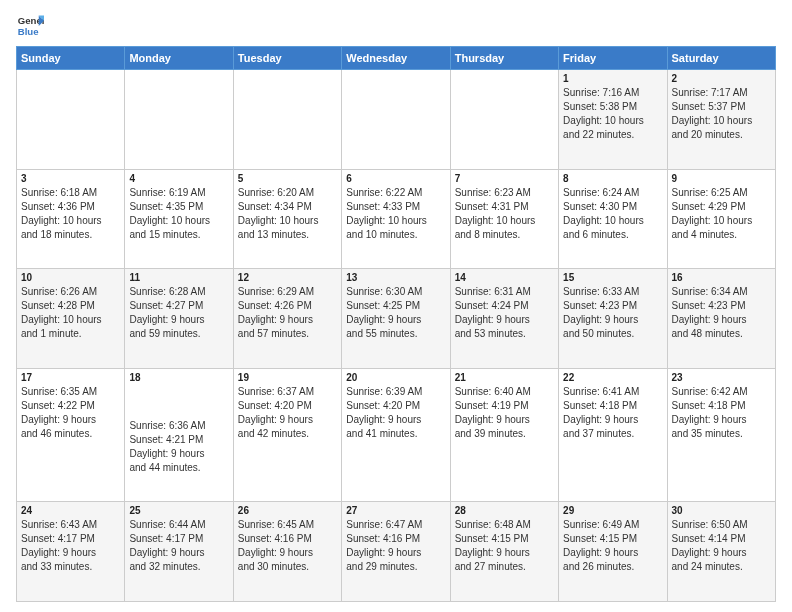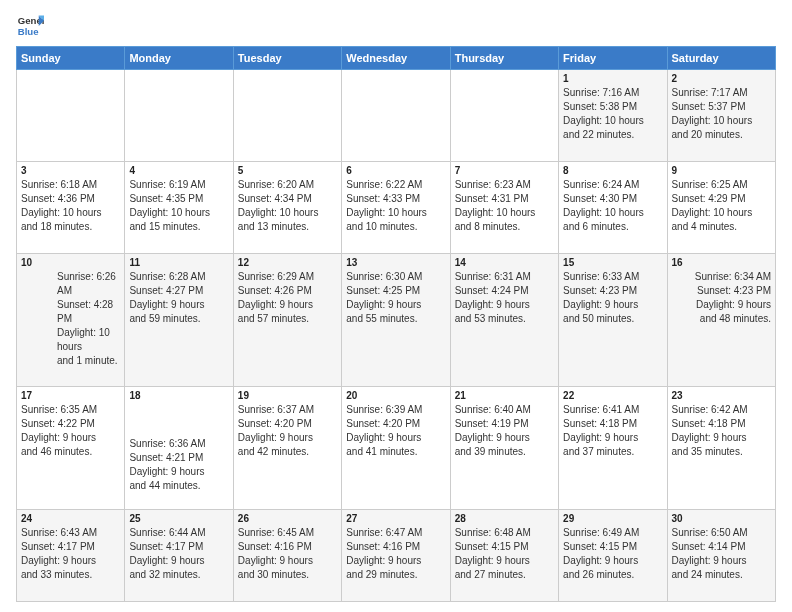--- a/index.html
+++ b/index.html
@@ -197,21 +197,21 @@
             <span class="day-num">9</span>
             <div class="day-info" style="white-space: pre-line;">Sunrise: 6:25 AM
 Sunset: 4:29 PM
 Daylight: 10 hours
 and 4 minutes.</div>
           </td>
         </tr>
         <tr>
           <td>
             <span class="day-num">10</span>
-            <div class="day-info" style="white-space: pre-line; margin-left: 36px;">Sunrise: 6:26 AM
+            <div class="day-info" style="white-space: pre-line;">Sunrise: 6:26 AM
 Sunset: 4:28 PM
 Daylight: 10 hours
 and 1 minute.</div>
           </td>
           <td>
             <span class="day-num">11</span>
             <div class="day-info" style="white-space: pre-line;">Sunrise: 6:28 AM
 Sunset: 4:27 PM
 Daylight: 9 hours
 and 59 minutes.</div>
@@ -239,21 +239,21 @@
           </td>
           <td>
             <span class="day-num">15</span>
             <div class="day-info" style="white-space: pre-line;">Sunrise: 6:33 AM
 Sunset: 4:23 PM
 Daylight: 9 hours
 and 50 minutes.</div>
           </td>
           <td>
             <span class="day-num">16</span>
-            <div class="day-info" style="white-space: pre-line; text-align: right;">Sunrise: 6:34 AM
+            <div class="day-info" style="white-space: pre-line;">Sunrise: 6:34 AM
 Sunset: 4:23 PM
 Daylight: 9 hours
 and 48 minutes.</div>
           </td>
         </tr>
         <tr>
           <td>
             <span class="day-num">17</span>
             <div class="day-info" style="white-space: pre-line;">Sunrise: 6:35 AM
 Sunset: 4:22 PM

